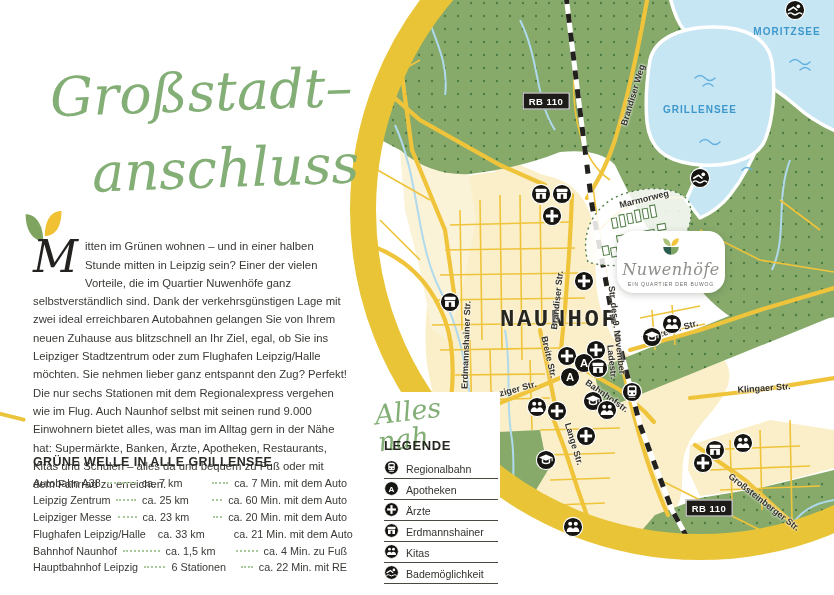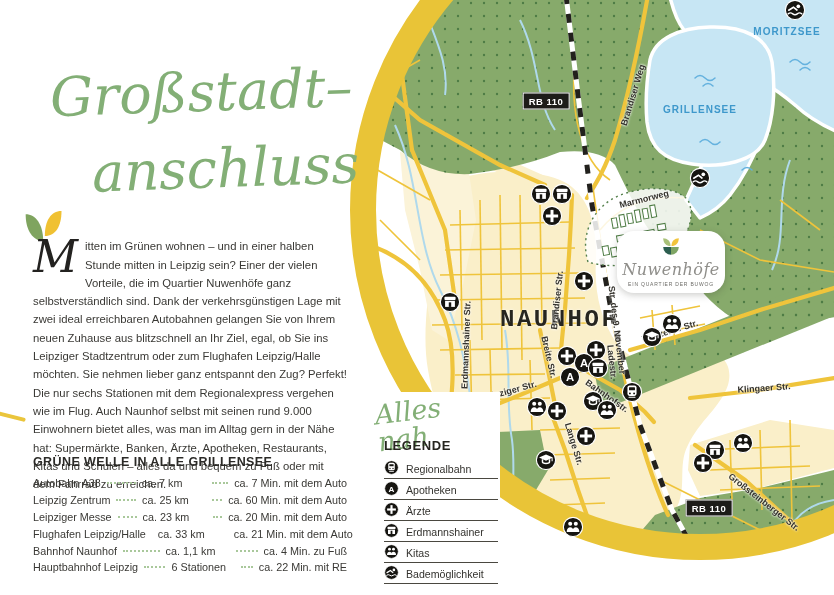--- a/index.html
+++ b/index.html
@@ -497,21 +497,21 @@
         <div class="dist-row">
           <span class="d-label">Flughafen Leipzig/Halle</span>
           <span class="leader"></span>
           <span class="d-dist">ca. 33 km</span>
           <span class="leader"></span>
           <span class="d-time">ca. 21 Min. mit dem Auto</span>
         </div>
         <div class="dist-row">
           <span class="d-label">Bahnhof Naunhof</span>
           <span class="leader"></span>
-          <span class="d-dist">ca. 1,1 km</span>
+          <span class="d-dist">ca. 1,5 km</span>
           <span class="leader"></span>
           <span class="d-time">ca. 4 Min. zu Fuß</span>
         </div>
         <div class="dist-row">
           <span class="d-label">Hauptbahnhof Leipzig</span>
           <span class="leader"></span>
           <span class="d-dist">6 Stationen</span>
           <span class="leader"></span>
           <span class="d-time">ca. 22 Min. mit RE</span>
         </div>

